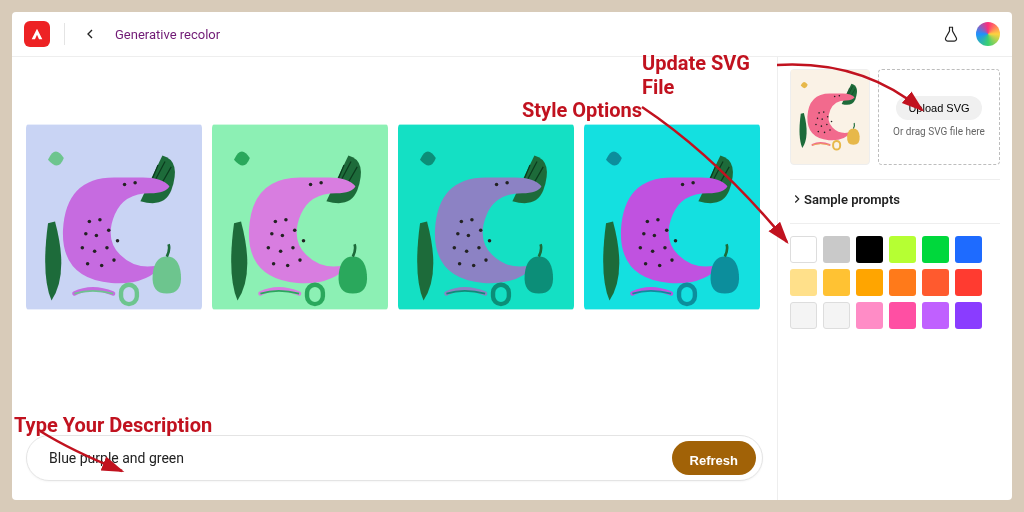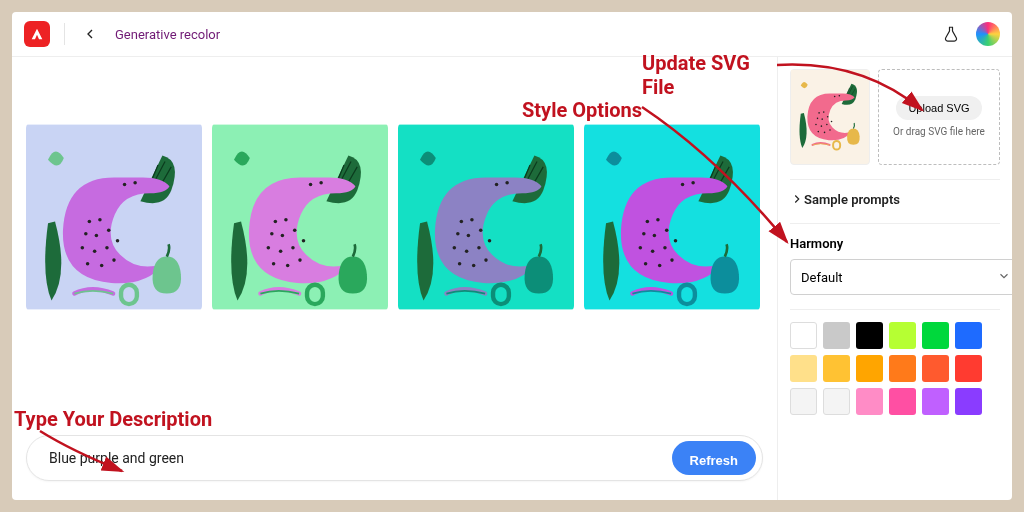--- a/index.html
+++ b/index.html
@@ -29,21 +29,21 @@
   .side{width:210px;border-left:1px solid #eee;padding:12px 12px 0 12px;display:flex;flex-direction:column;gap:14px;overflow:hidden;}
 
   
   .results{display:flex;gap:10px;margin-top:55px;}
   .tile{width:176px;height:190px;border-radius:6px;position:relative;overflow:hidden;}
 
   
   .prompt-wrap{margin-top:auto;}
   .prompt{display:flex;align-items:center;background:#fff;border:1px solid #e4e4e4;border-radius:999px;height:44px;padding:0 6px 0 22px;box-shadow:0 1px 2px rgba(0,0,0,0.04);margin-bottom:6px;}
   .prompt-text{flex:1;font-size:14px;color:#222;}
-  .refresh{background:#3b82f6;color:#fff;border:none;border-radius:999px;height:34px;padding:12px 18px;font-size:13px;font-weight:600;cursor:pointer;}
+  .refresh{background:#a16207;color:#fff;border:none;border-radius:999px;height:34px;padding:12px 18px;font-size:13px;font-weight:600;cursor:pointer;}
 
   
   .upload-row{display:flex;gap:8px;}
   .thumb{width:78px;height:94px;border-radius:4px;background:#faf2e6;border:1px solid #eee;}
   .dropzone{flex:1;border:1px dashed #bdbdbd;border-radius:4px;display:flex;flex-direction:column;align-items:center;justify-content:center;gap:6px;padding:4px;}
   .upload-btn{background:#f0f0f0;border:none;border-radius:999px;padding:6px 12px;font-size:11px;cursor:pointer;}
   .drag-text{font-size:10px;color:#666;text-align:left;line-height:1.25;}
 
   
   .section-head{display:flex;align-items:flex-start;gap:0;font-size:13px;font-weight:600;color:#222;cursor:pointer;border-top:1px solid #eee;padding-top:12px;}
@@ -267,21 +267,21 @@
 
       <div class="prompt-wrap">
         <div class="prompt">
           <div class="prompt-text">Blue purple and green</div>
           <button class="refresh">Refresh</button>
         </div>
       </div>
 
       <div class="anno" style="top:-6px;left:630px;">Update SVG File</div>
       <div class="anno" style="top:34px;left:510px;margin-top:7px;">Style Options</div>
-      <div class="anno" style="left:2px;bottom:70px;margin-top:13px;">Type Your Description</div>
+      <div class="anno" style="left:2px;bottom:64px;margin-top:13px;">Type Your Description</div>
 
       <svg class="arrow" style="top:-2px;left:760px;" width="160" height="80">
         <defs>
             <marker id="ah1" markerWidth="10" markerHeight="10" refX="8" refY="3" orient="auto">
               <path d="M0,0 L9,3 L0,6 Z" fill="#c1121f"></path>
             </marker>
           </defs>
         <path d="M5,10 Q90,5 150,55" stroke="#c1121f" stroke-width="2.5" fill="none" marker-end="url(#ah1)"></path>
       </svg>
       <svg class="arrow" style="top:40px;left:625px;" width="160" height="160">
@@ -350,31 +350,20 @@
 
       <div class="section-head">
         <span>
           <svg viewBox="0 0 24 24" width="14" height="14" fill="none" stroke="#222" stroke-width="2">
               <polyline points="9 6 15 12 9 18"></polyline>
             </svg>
         </span>
         <span>Sample prompts</span>
       </div>
 
-      <div class="section-block">
-        <div class="section-label">Harmony</div>
-        <div class="select">
-          <span>Default</span>
-          <span>
-            <svg viewBox="0 0 24 24" width="14" height="14" fill="none" stroke="#666" stroke-width="2">
-                <polyline points="6 9 12 15 18 9"></polyline>
-              </svg>
-          </span>
-        </div>
-      </div>
 
       <div class="swatches" id="swatches">
           <div class="sw" style="background: rgb(255, 255, 255); border: 1px solid rgb(221, 221, 221);"></div>
           <div class="sw" style="background: rgb(201, 201, 201);"></div>
           <div class="sw" style="background: rgb(0, 0, 0);"></div>
           <div class="sw" style="background: rgb(182, 255, 51);"></div>
           <div class="sw" style="background: rgb(0, 216, 60);"></div>
           <div class="sw" style="background: rgb(30, 107, 255);"></div>
           <div class="sw" style="background: rgb(255, 224, 138);"></div>
           <div class="sw" style="background: rgb(255, 194, 51);"></div>

